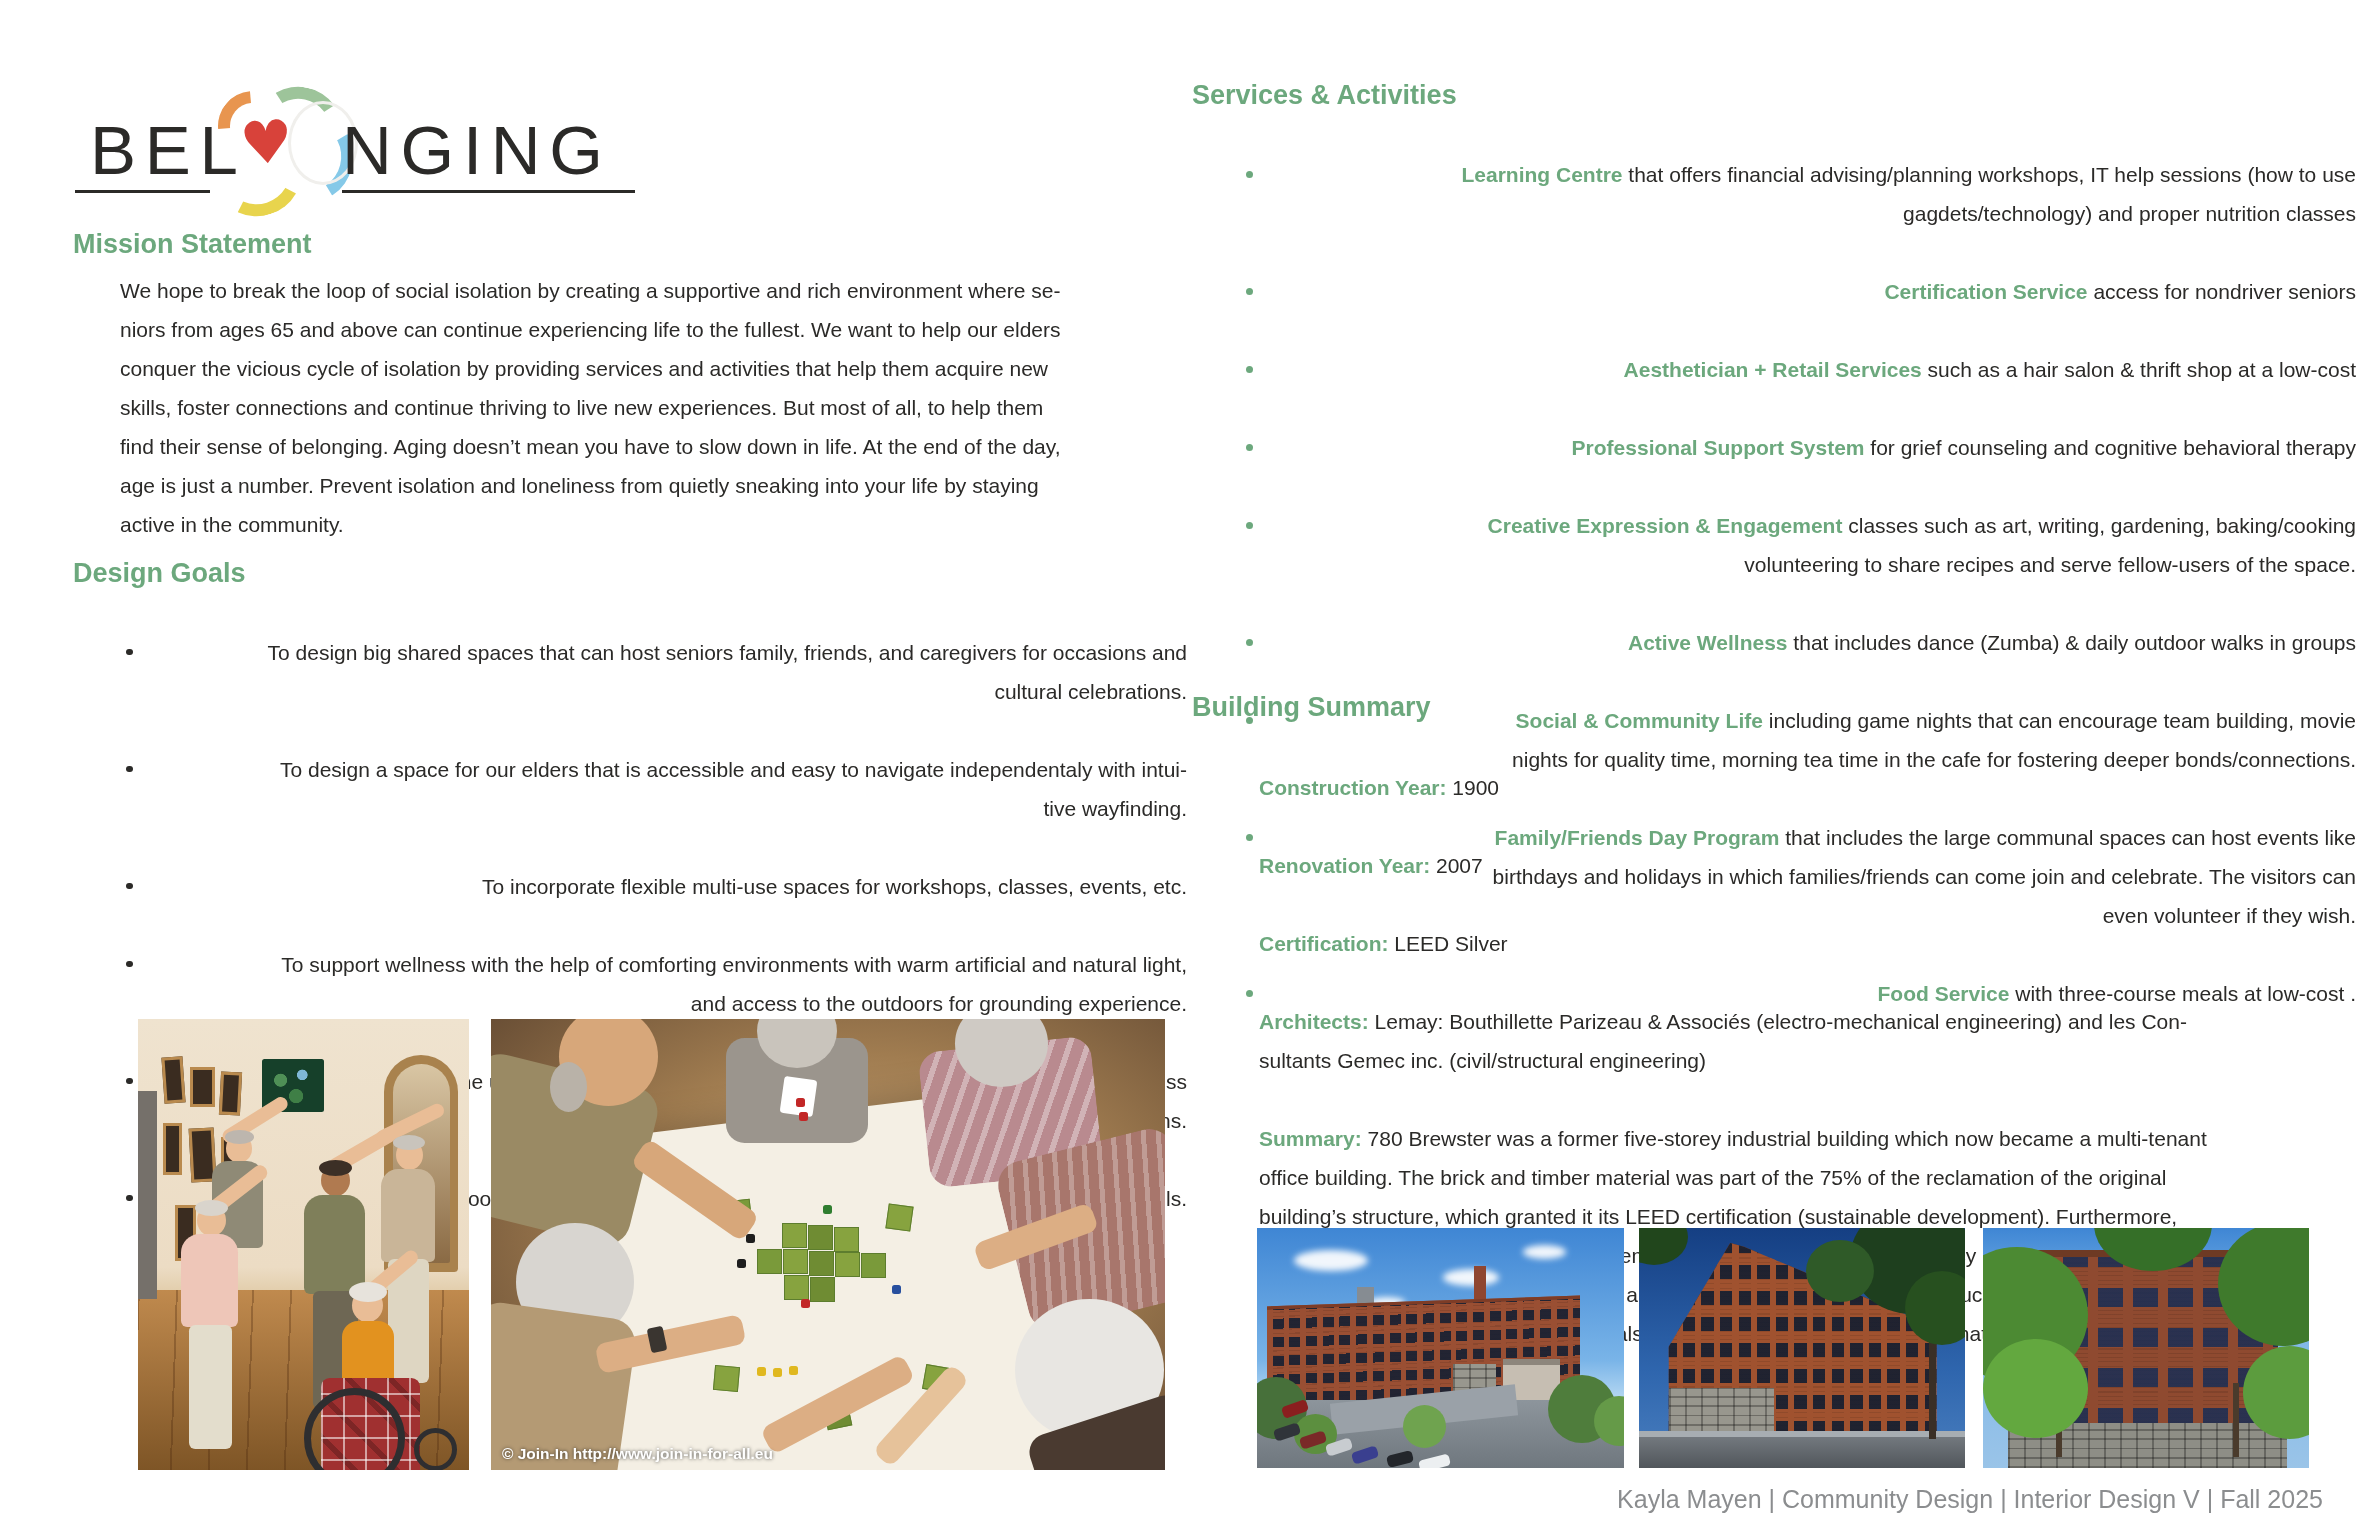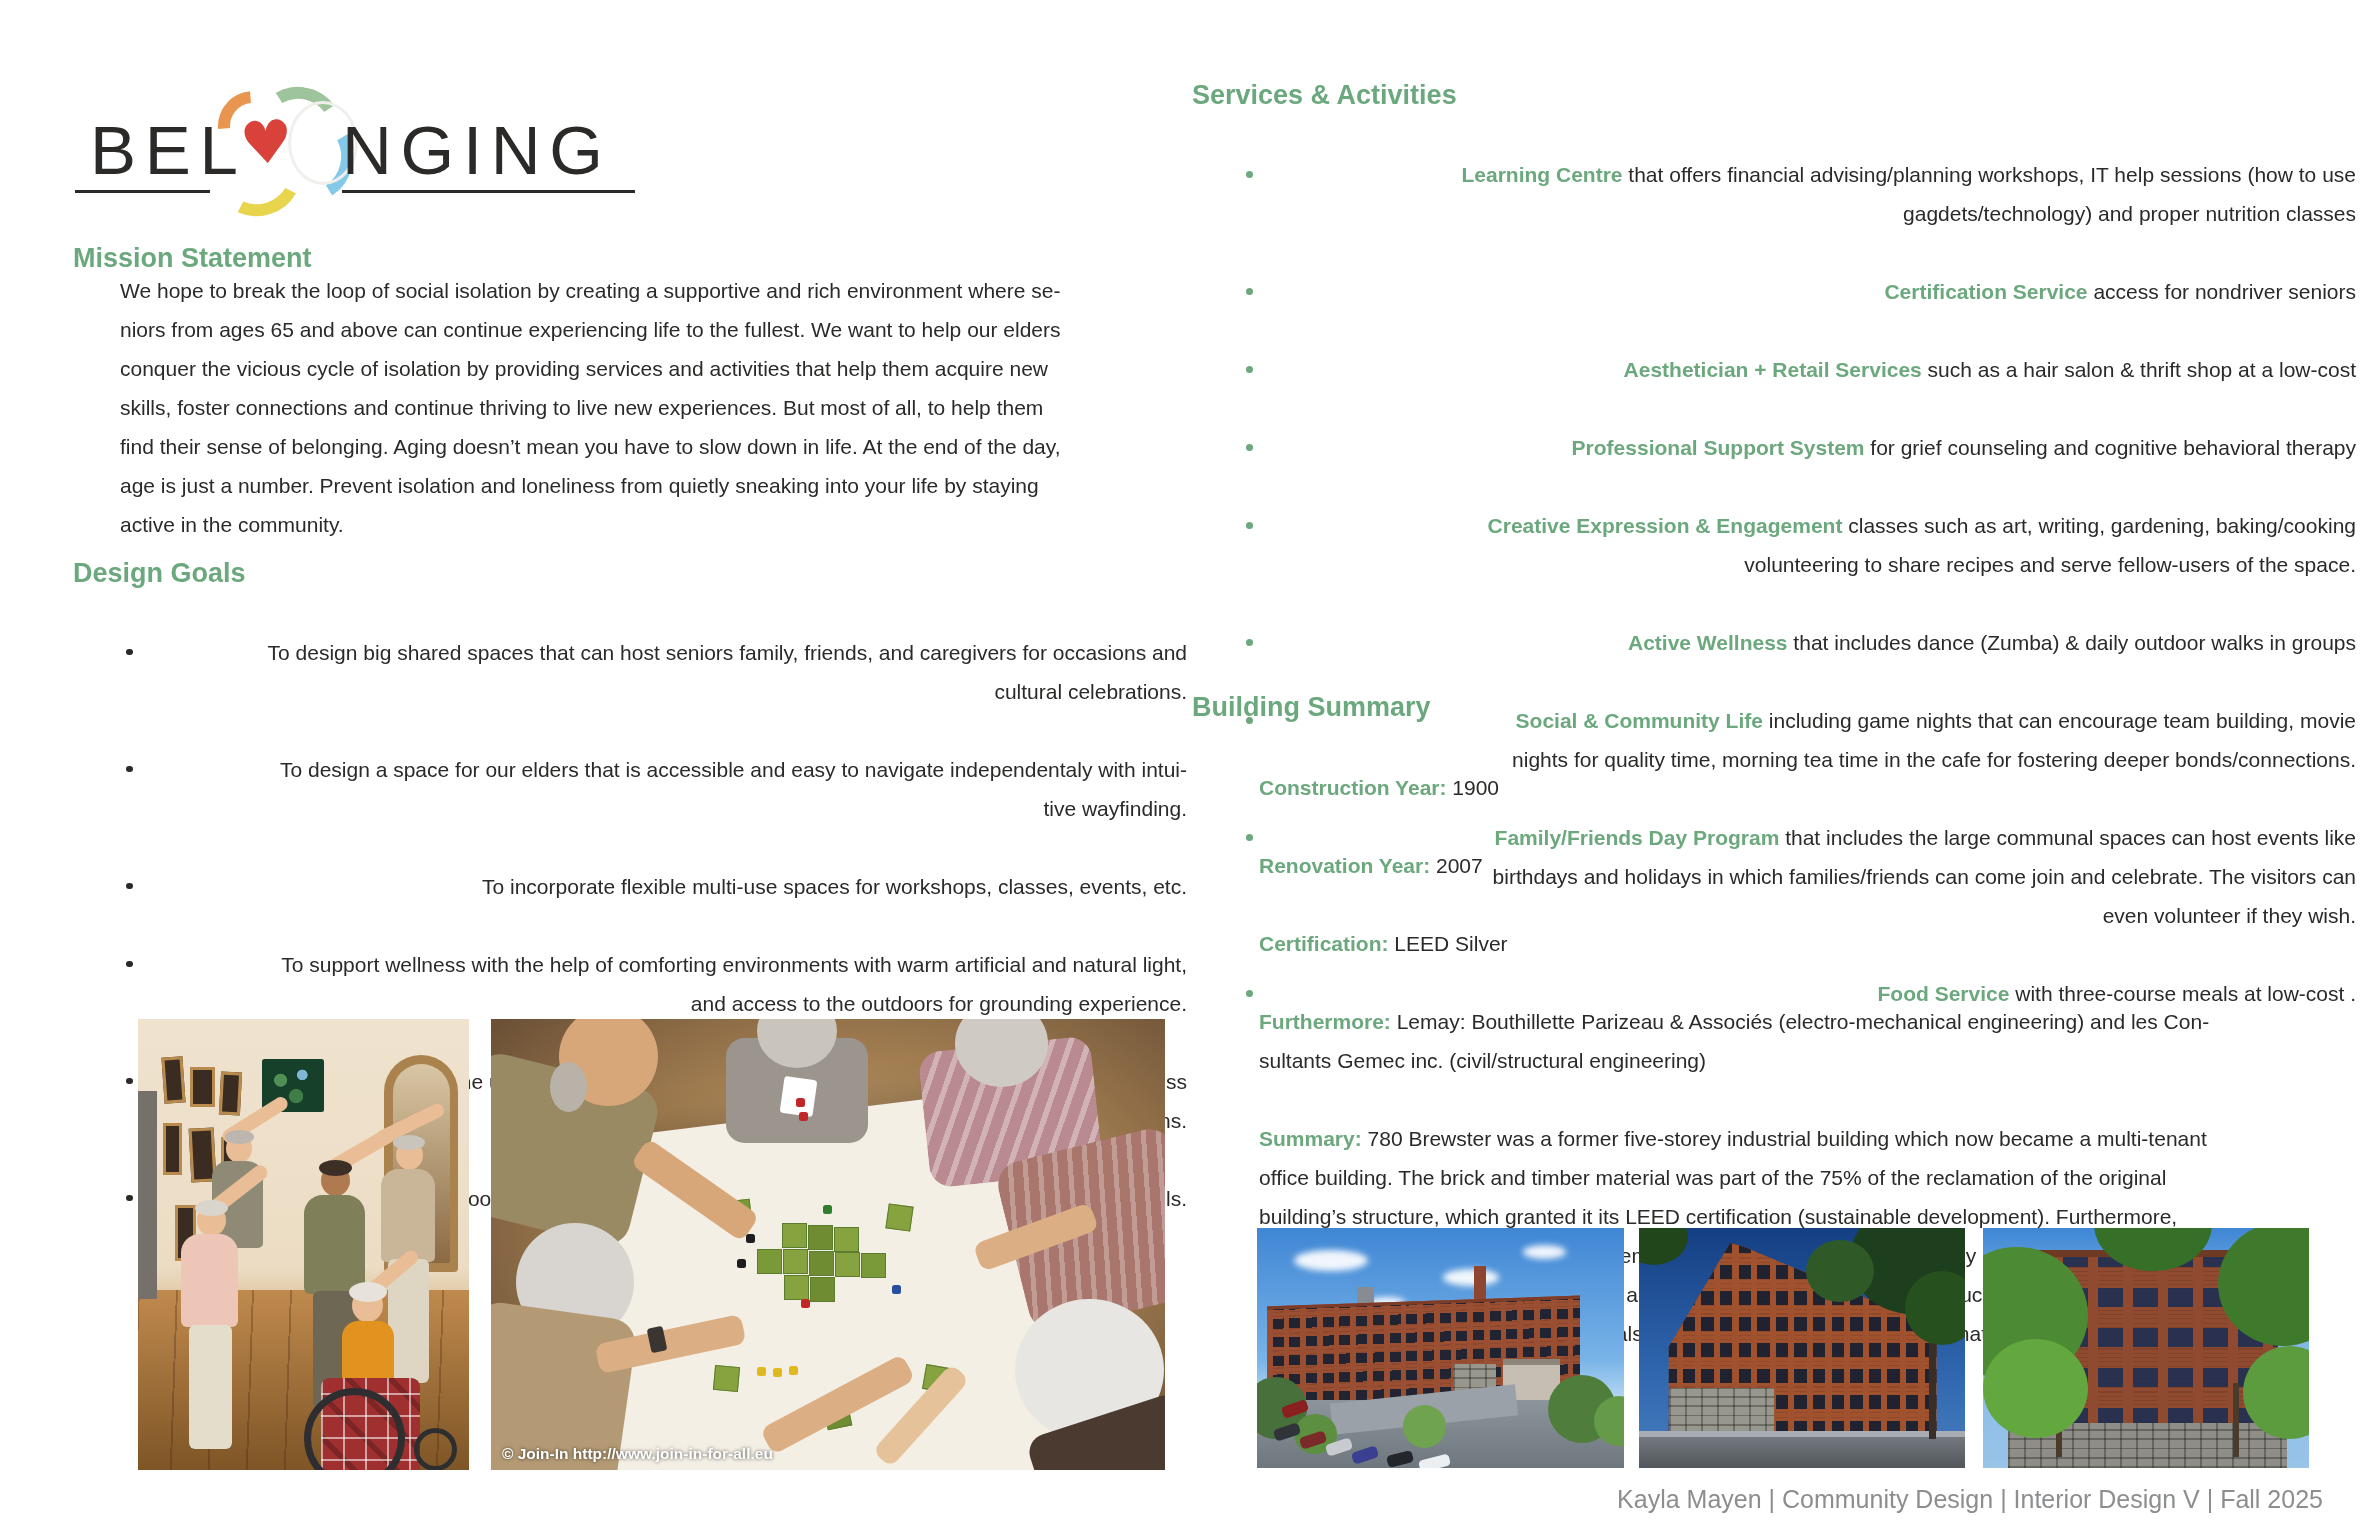--- a/index.html
+++ b/index.html
@@ -89,21 +89,21 @@
       <span class="arc" style="left:57px;top:27px;width:57px;height:64px;border-right-color:#85c9e8;transform:rotate(14deg);"></span>
       <span class="arc" style="left:1.2px;top:51px;width:61px;height:54px;border-bottom-color:#e8d44d;transform:rotate(-18deg);"></span>
       <span class="ghost-circle"></span>
       <span class="heart">♥</span>
     </span>
     <span class="logo-word" style="left:269px;">NGING</span>
     <span class="logo-underline" style="left:1.9px;width:135px;"></span>
     <span class="logo-underline" style="left:269px;width:293px;"></span>
   </div>
 
-  <div class="sec-heading" style="left:73px;top:242px;">Mission Statement</div>
+  <div class="sec-heading" style="left:73px;top:228px;">Mission Statement</div>
   <div class="mission-body body-text">We hope to break the loop of social isolation by creating a supportive and rich environment where se-
 niors from ages 65 and above can continue experiencing life to the fullest. We want to help our elders
 conquer the vicious cycle of isolation by providing services and activities that help them acquire new
 skills, foster connections and continue thriving to live new experiences. But most of all, to help them
 find their sense of belonging. Aging doesn’t mean you have to slow down in life. At the end of the day,
 age is just a number. Prevent isolation and loneliness from quietly sneaking into your life by staying
 active in the community.</div>
 
   <div class="sec-heading" style="left:73px;top:557px;">Design Goals</div>
   <ul class="goals-list body-text">
@@ -135,21 +135,21 @@
 birthdays and holidays in which families/friends can come join and celebrate. The visitors can
 even volunteer if they wish.</span></li>
     <li><span class="dot"></span><span class="lbl">Food Service</span><span> with three-course meals at low-cost .</span></li>
   </ul>
 
   <div class="sec-heading" style="left:1192px;top:691px;">Building Summary</div>
   <div class="bs-list body-text">
     <div><span class="lbl">Construction Year:</span><span> 1900</span></div>
     <div><span class="lbl">Renovation Year:</span><span> 2007</span></div>
     <div><span class="lbl">Certification:</span><span> LEED Silver</span></div>
-    <div><span class="lbl">Furthermore:</span><span> Lemay: Bouthillette Parizeau &amp; Associés (electro-mechanical engineering) and les Con-
+    <div><span class="lbl">Architects:</span><span> Lemay: Bouthillette Parizeau &amp; Associés (electro-mechanical engineering) and les Con-
 sultants Gemec inc. (civil/structural engineering)</span></div>
     <div><span class="lbl">Summary:</span><span> 780 Brewster was a former five-storey industrial building which now became a multi-tenant
 office building. The brick and timber material was part of the 75% of the reclamation of the original
 building’s structure, which granted it its LEED certification (sustainable development). Furthermore,
 the air conditioning and ventilation systems offer more of an energy efficiency rate that is 50 % great-
 er than traditional new buildings. There are large windows which allow as much daylight as possible
 to enter through the space. There has also been a reuse of nearly 80 % of materials such as the
 metal plates and grillwork.</span></div>
   </div>
 

